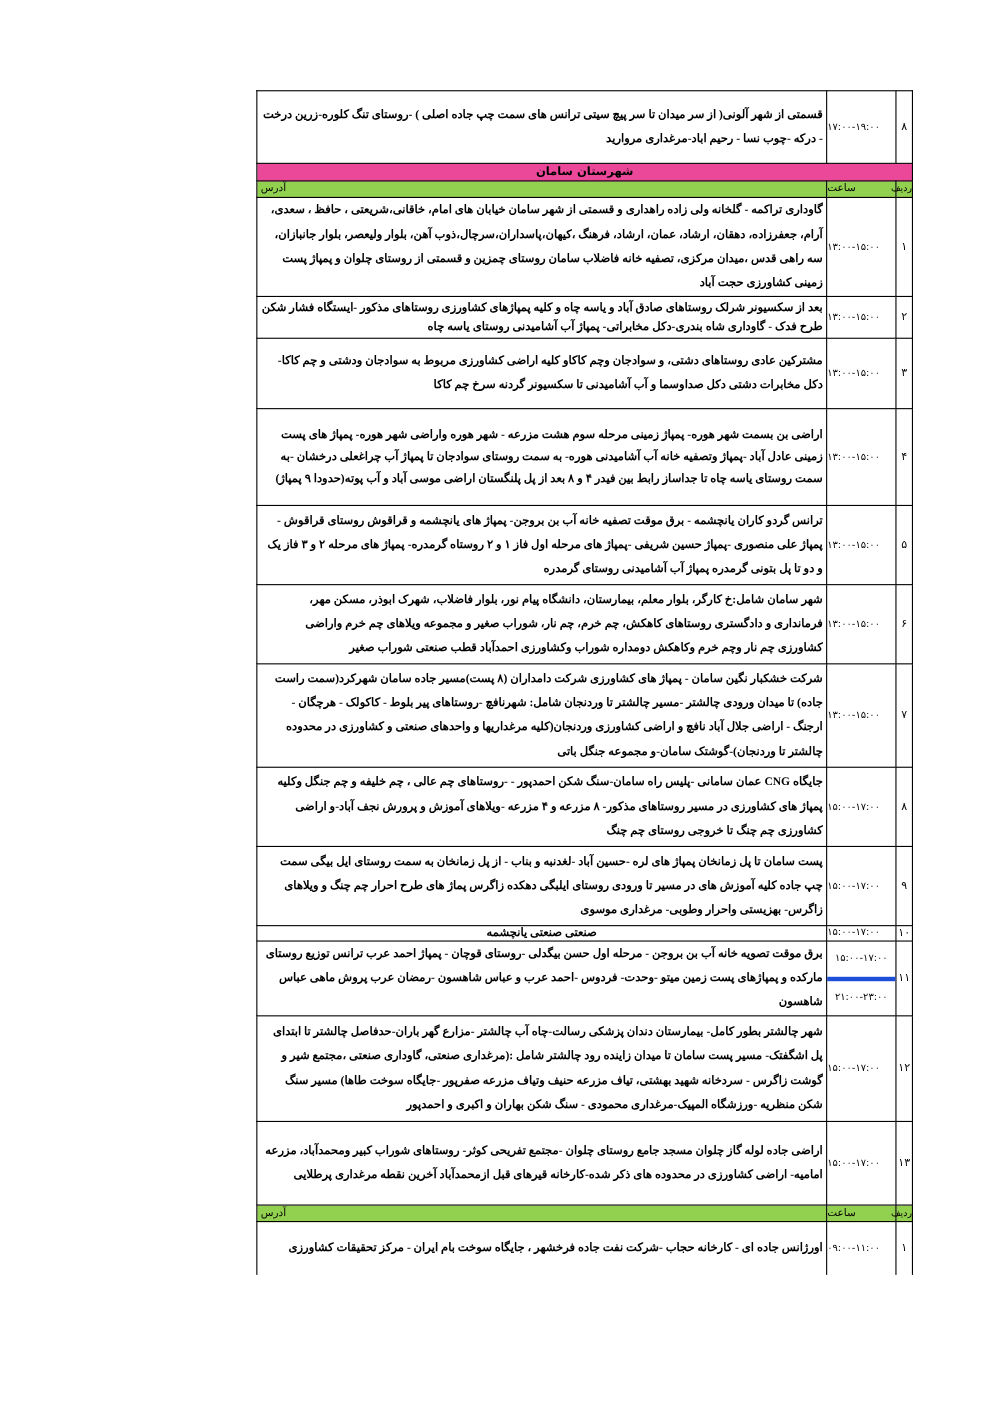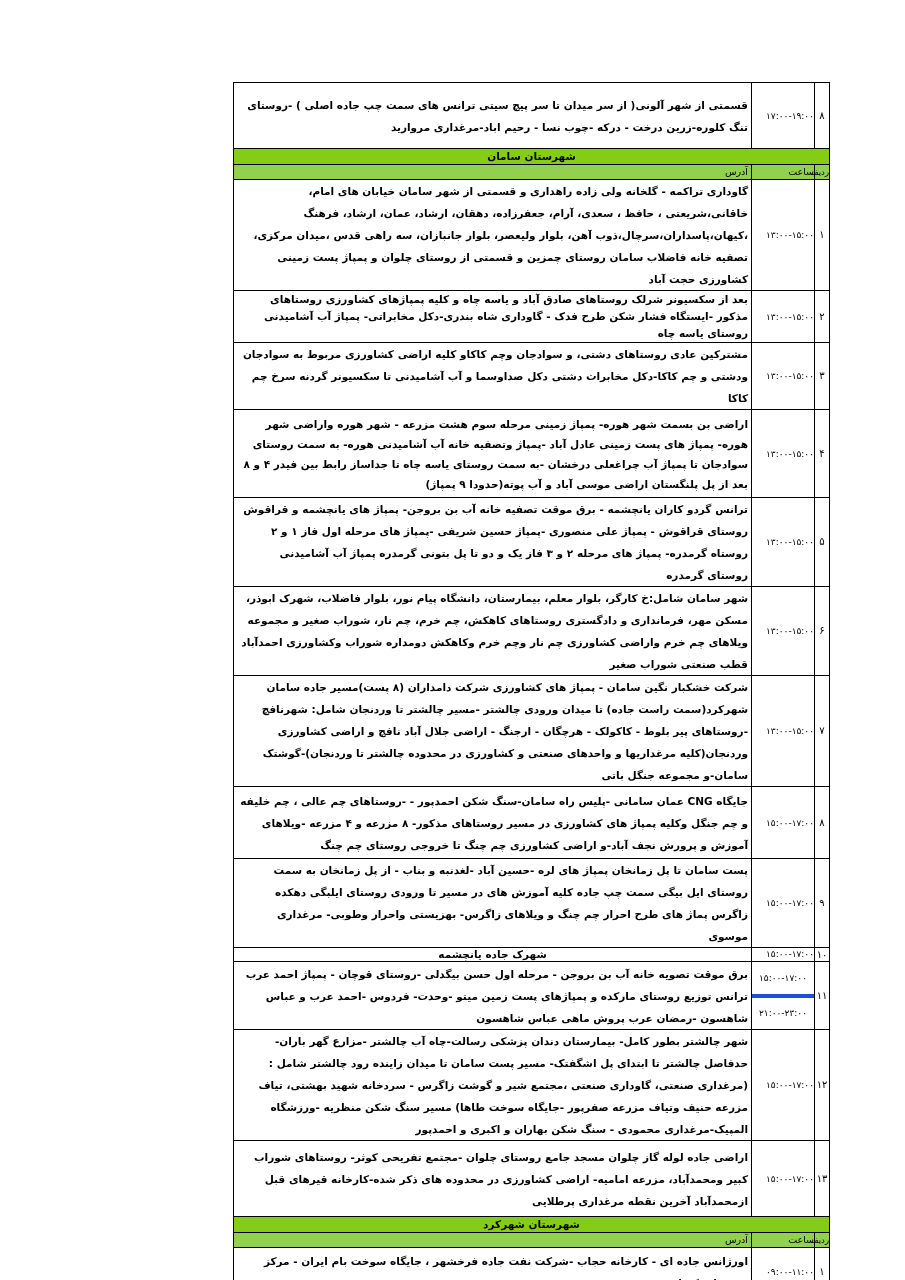--- a/index.html
+++ b/index.html
@@ -1,24 +1,24 @@
 <!DOCTYPE html>
 <html><head>
 <meta charset="utf-8">
 <style>
   html, body { margin: 0; padding: 0; background: #ffffff; }
   body { width: 905px; height: 1280px; position: relative; font-family: "DejaVu Sans", sans-serif; color: #000; overflow: hidden; }
   .page { position: absolute; left: 233px; top: 82px; width: 597px; }
   table { border-collapse: collapse; width: 597px; table-layout: fixed; direction: rtl; }
   td { border: 1px solid #000; padding: 0 3px; vertical-align: middle; font-size: 10.5px; line-height: 22px; }
   td.num { width: 14px; text-align: center; font-size: 10px; padding: 0; }
-  td.time { width: 62px; text-align: right; font-size: 9px; padding: 0; direction: ltr; white-space: nowrap; }
-  td.addr { text-align: right; font-weight: bold; direction: rtl; }
-  tr.region td { background: #84cc16; text-align: center; font-weight: bold; line-height: 15px; font-size: 10.5px; }
-  tr.colhdr td { background: #92d050; text-align: right; font-weight: normal; line-height: 14px; font-size: 9.5px; }
+  td.time { width: 62px; text-align: left; font-size: 9px; padding: 0; direction: ltr; white-space: nowrap; }
+  td.addr { text-align: right; font-weight: bold; direction: rtl; font-family: Liberation Serif, serif; }
+  tr.region td { background: #ec4899; text-align: center; font-weight: bold; line-height: 15px; font-size: 10.5px; }
+  tr.colhdr td { background: #92d050; text-align: left; font-weight: normal; line-height: 14px; font-size: 9.5px; }
   tr.colhdr td.num { font-size: 8.5px; }
   td.center { text-align: center; }
   .split { display: flex; flex-direction: column; height: 100%; }
   .split div { flex: 1; display: flex; align-items: center; justify-content: center; }
   .split div + div { border-top: 4px solid #1d4ed8; }
   td.splittime { padding: 0; height: 66px; }
   .open-row td { border-bottom: none; margin-top: 36px; }
 </style>
 </head>
 <body>
@@ -83,21 +83,21 @@
     <td class="addr">جایگاه CNG عمان سامانی -پلیس راه سامان-سنگ شکن احمدپور - -روستاهای چم عالی ، چم خلیفه و چم جنگل وکلیه پمپاژ های کشاورزی در مسیر روستاهای مذکور- ۸ مزرعه و ۴ مزرعه -ویلاهای آموزش و پرورش نجف آباد-و اراضی کشاورزی چم چنگ تا خروجی روستای چم چنگ</td>
   </tr>
   <tr style="height:72px">
     <td class="num">۹</td>
     <td class="time">۱۵:۰۰-۱۷:۰۰</td>
     <td class="addr">پست سامان تا پل زمانخان پمپاژ های لره -حسین آباد -لغدنبه و بناب - از پل زمانخان به سمت روستای ایل بیگی سمت چپ جاده کلیه آموزش های در مسیر تا ورودی روستای ایلبگی دهکده زاگرس پماژ های طرح احرار چم چنگ و ویلاهای زاگرس- بهزیستی واحرار وطوبی- مرغداری موسوی</td>
   </tr>
   <tr style="height:14px">
     <td class="num" style="line-height:13px">۱۰</td>
     <td class="time" style="line-height:13px">۱۵:۰۰-۱۷:۰۰</td>
-    <td class="addr center" style="line-height:13px">شهرک جاده یانچشمه</td>
+    <td class="addr center" style="line-height:13px">صنعتی صنعتی یانچشمه</td>
   </tr>
   <tr style="height:68px">
     <td class="num">۱۱</td>
     <td class="time splittime">
       <div class="split">
         <div>۱۵:۰۰-۱۷:۰۰</div>
         <div>۲۱:۰۰-۲۳:۰۰</div>
       </div>
     </td>
     <td class="addr">برق موقت تصویه خانه آب بن بروجن - مرحله اول حسن بیگدلی -روستای قوچان - پمپاژ احمد عرب ترانس توزیع روستای مارکده و پمپاژهای پست زمین میتو -وحدت- فردوس -احمد عرب و عباس شاهسون -رمضان عرب پروش ماهی عباس شاهسون</td>
@@ -106,23 +106,20 @@
     <td class="num">۱۲</td>
     <td class="time">۱۵:۰۰-۱۷:۰۰</td>
     <td class="addr">شهر چالشتر بطور کامل- بیمارستان دندان پزشکی رسالت-چاه آب چالشتر -مزارع گهر باران-حدفاصل چالشتر تا ابتدای پل اشگفتک- مسیر پست سامان تا میدان زاینده رود چالشتر شامل :(مرغداری صنعتی، گاوداری صنعتی ،مجتمع شیر و گوشت زاگرس - سردخانه شهید بهشتی، تیاف مزرعه حنیف وتیاف مزرعه صفرپور -جایگاه سوخت طاها) مسیر سنگ شکن منظریه -ورزشگاه المپیک-مرغداری محمودی - سنگ شکن بهاران و اکبری و احمدپور</td>
   </tr>
   <tr style="height:76px">
     <td class="num">۱۳</td>
     <td class="time">۱۵:۰۰-۱۷:۰۰</td>
     <td class="addr">اراضی جاده لوله گاز چلوان مسجد جامع روستای چلوان -مجتمع تفریحی کوثر- روستاهای شوراب کبیر ومحمدآباد، مزرعه امامیه- اراضی کشاورزی در محدوده های ذکر شده-کارخانه قیرهای قبل ازمحمدآباد آخرین نقطه مرغداری پرطلایی</td>
   </tr>
 
-  <tr class="region">
-    <td colspan="3">شهرستان شهرکرد</td>
-  </tr>
   <tr class="colhdr">
     <td class="num">ردیف</td>
     <td class="time">ساعت</td>
     <td>آدرس</td>
   </tr>
   <tr class="open-row" style="height:48px">
     <td class="num">۱</td>
     <td class="time">۰۹:۰۰-۱۱:۰۰</td>
     <td class="addr">اورژانس جاده ای - کارخانه حجاب -شرکت نفت جاده فرخشهر ، جایگاه سوخت بام ایران - مرکز تحقیقات کشاورزی</td>
   </tr>

